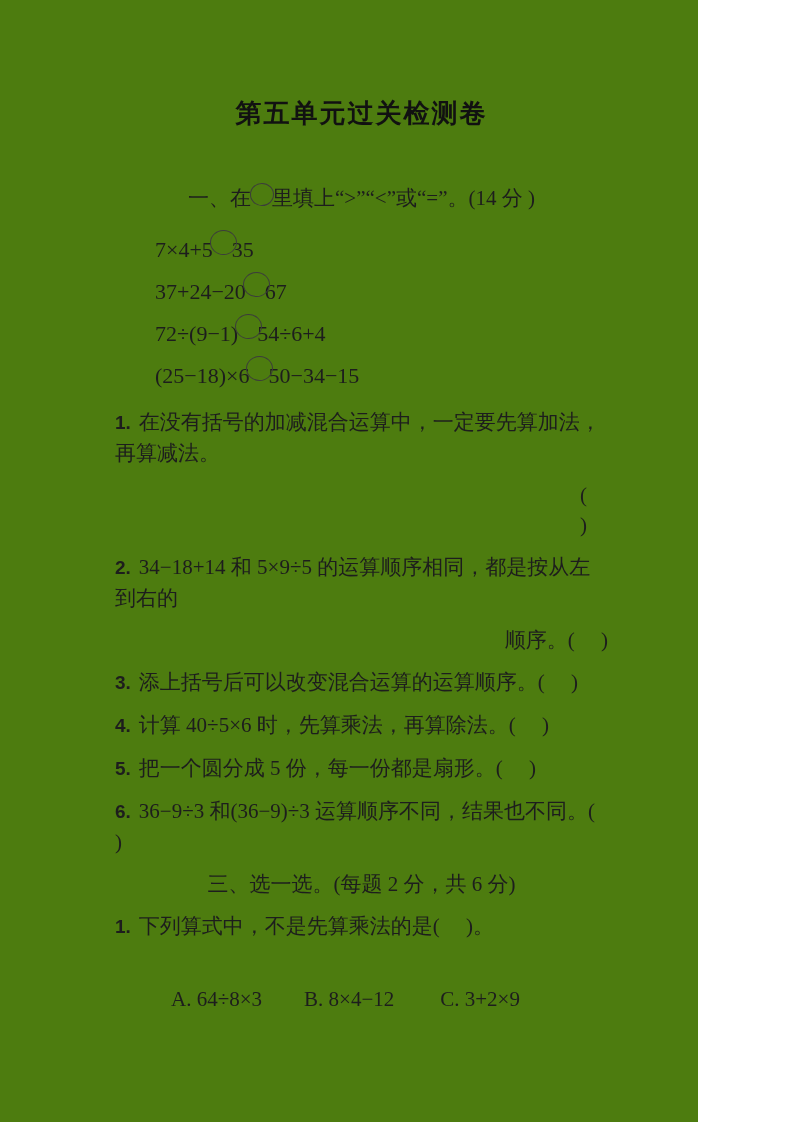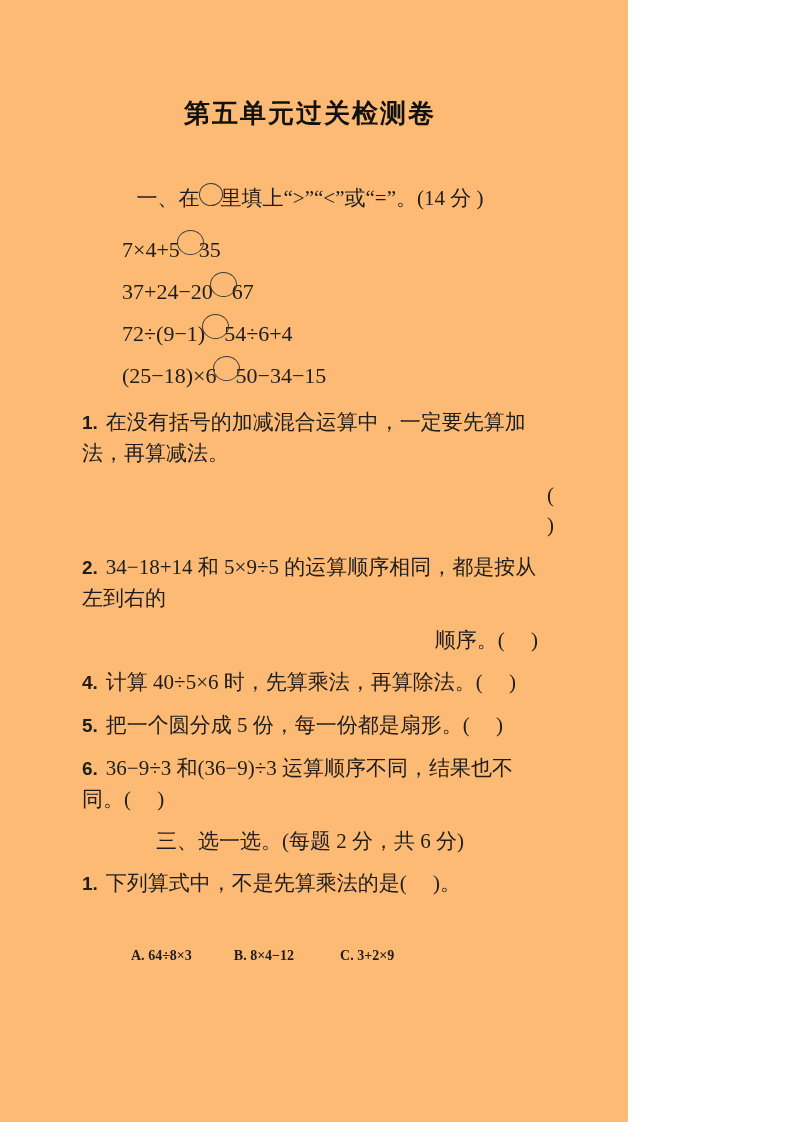--- a/index.html
+++ b/index.html
@@ -5,23 +5,23 @@
   * { margin: 0; padding: 0; box-sizing: border-box; }
   html, body { background: #ffffff; }
   body {
     width: 793px; height: 1122px;
     color: #1d1d1d;
     font-family: "Liberation Serif", "DejaVu Serif", serif;
     overflow: hidden;
     position: relative;
   }
   .page {
-    width: 628px; height: 1122px;
-    padding: 95px 90px 0 82px;
-    background: #fdba74;
+    width: 698px; height: 1122px;
+    padding: 95px 90px 0 115px;
+    background: #4d7c0f;
   }
   .title {
     text-align: center;
     font-family: "DejaVu Sans", "Liberation Sans", sans-serif;
     font-weight: 700;
     font-size: 26px;
     line-height: 36px;
     letter-spacing: 2px;
     color: #111;
   }
@@ -60,24 +60,23 @@
   }
   .cmp-circle.sm {
     width: 24px; height: 23px;
     top: -6px;
     margin: 0 -2px 0 -1px;
   }
   .indent-cont { padding-left: 40px; text-align: right; }
   .bracket-line { padding-left: 465px; }
   .options-row {
     padding-left: 35px;
-    font-size: 14px;
+    font-size: 21px;
     line-height: 30px;
     white-space: pre-wrap;
-    font-weight: bold;
   }
   .opt { display: inline-block; }
   .opt + .opt { margin-left: 46px; }
   .opt-b { margin-left: 42px !important; }
 </style>
 </head>
 <body>
 
 <div class="page">
 
@@ -92,20 +91,21 @@
     <div class="expr-row"><span>(25−18)×6</span><span class="cmp-circle"></span><span>50−34−15</span></div>
   </div>
 
 
   <div class="line"><span class="inum">1.</span><span>在没有括号的加减混合运算中，一定要先算加法，再算减法。</span></div>
   <div class="line bracket-line">(      )</div>
 
   <div class="line"><span class="inum">2.</span><span>34−18+14 和 5×9÷5 的运算顺序相同，都是按从左到右的</span></div>
   <div class="line indent-cont">顺序。(     )</div>
 
+  <div class="line"><span class="inum">3.</span><span>添上括号后可以改变混合运算的运算顺序。(     )</span></div>
 
   <div class="line"><span class="inum">4.</span><span>计算 40÷5×6 时，先算乘法，再算除法。(     )</span></div>
 
   <div class="line"><span class="inum">5.</span><span>把一个圆分成 5 份，每一份都是扇形。(     )</span></div>
 
   <div class="line"><span class="inum">6.</span><span>36−9÷3 和(36−9)÷3 运算顺序不同，结果也不同。(     )</span></div>
 
   <div class="line sec-heading">三、选一选。(每题 2 分，共 6 分)</div>
 
   <div class="line"><span class="inum">1.</span><span>下列算式中，不是先算乘法的是(     )。</span></div>

